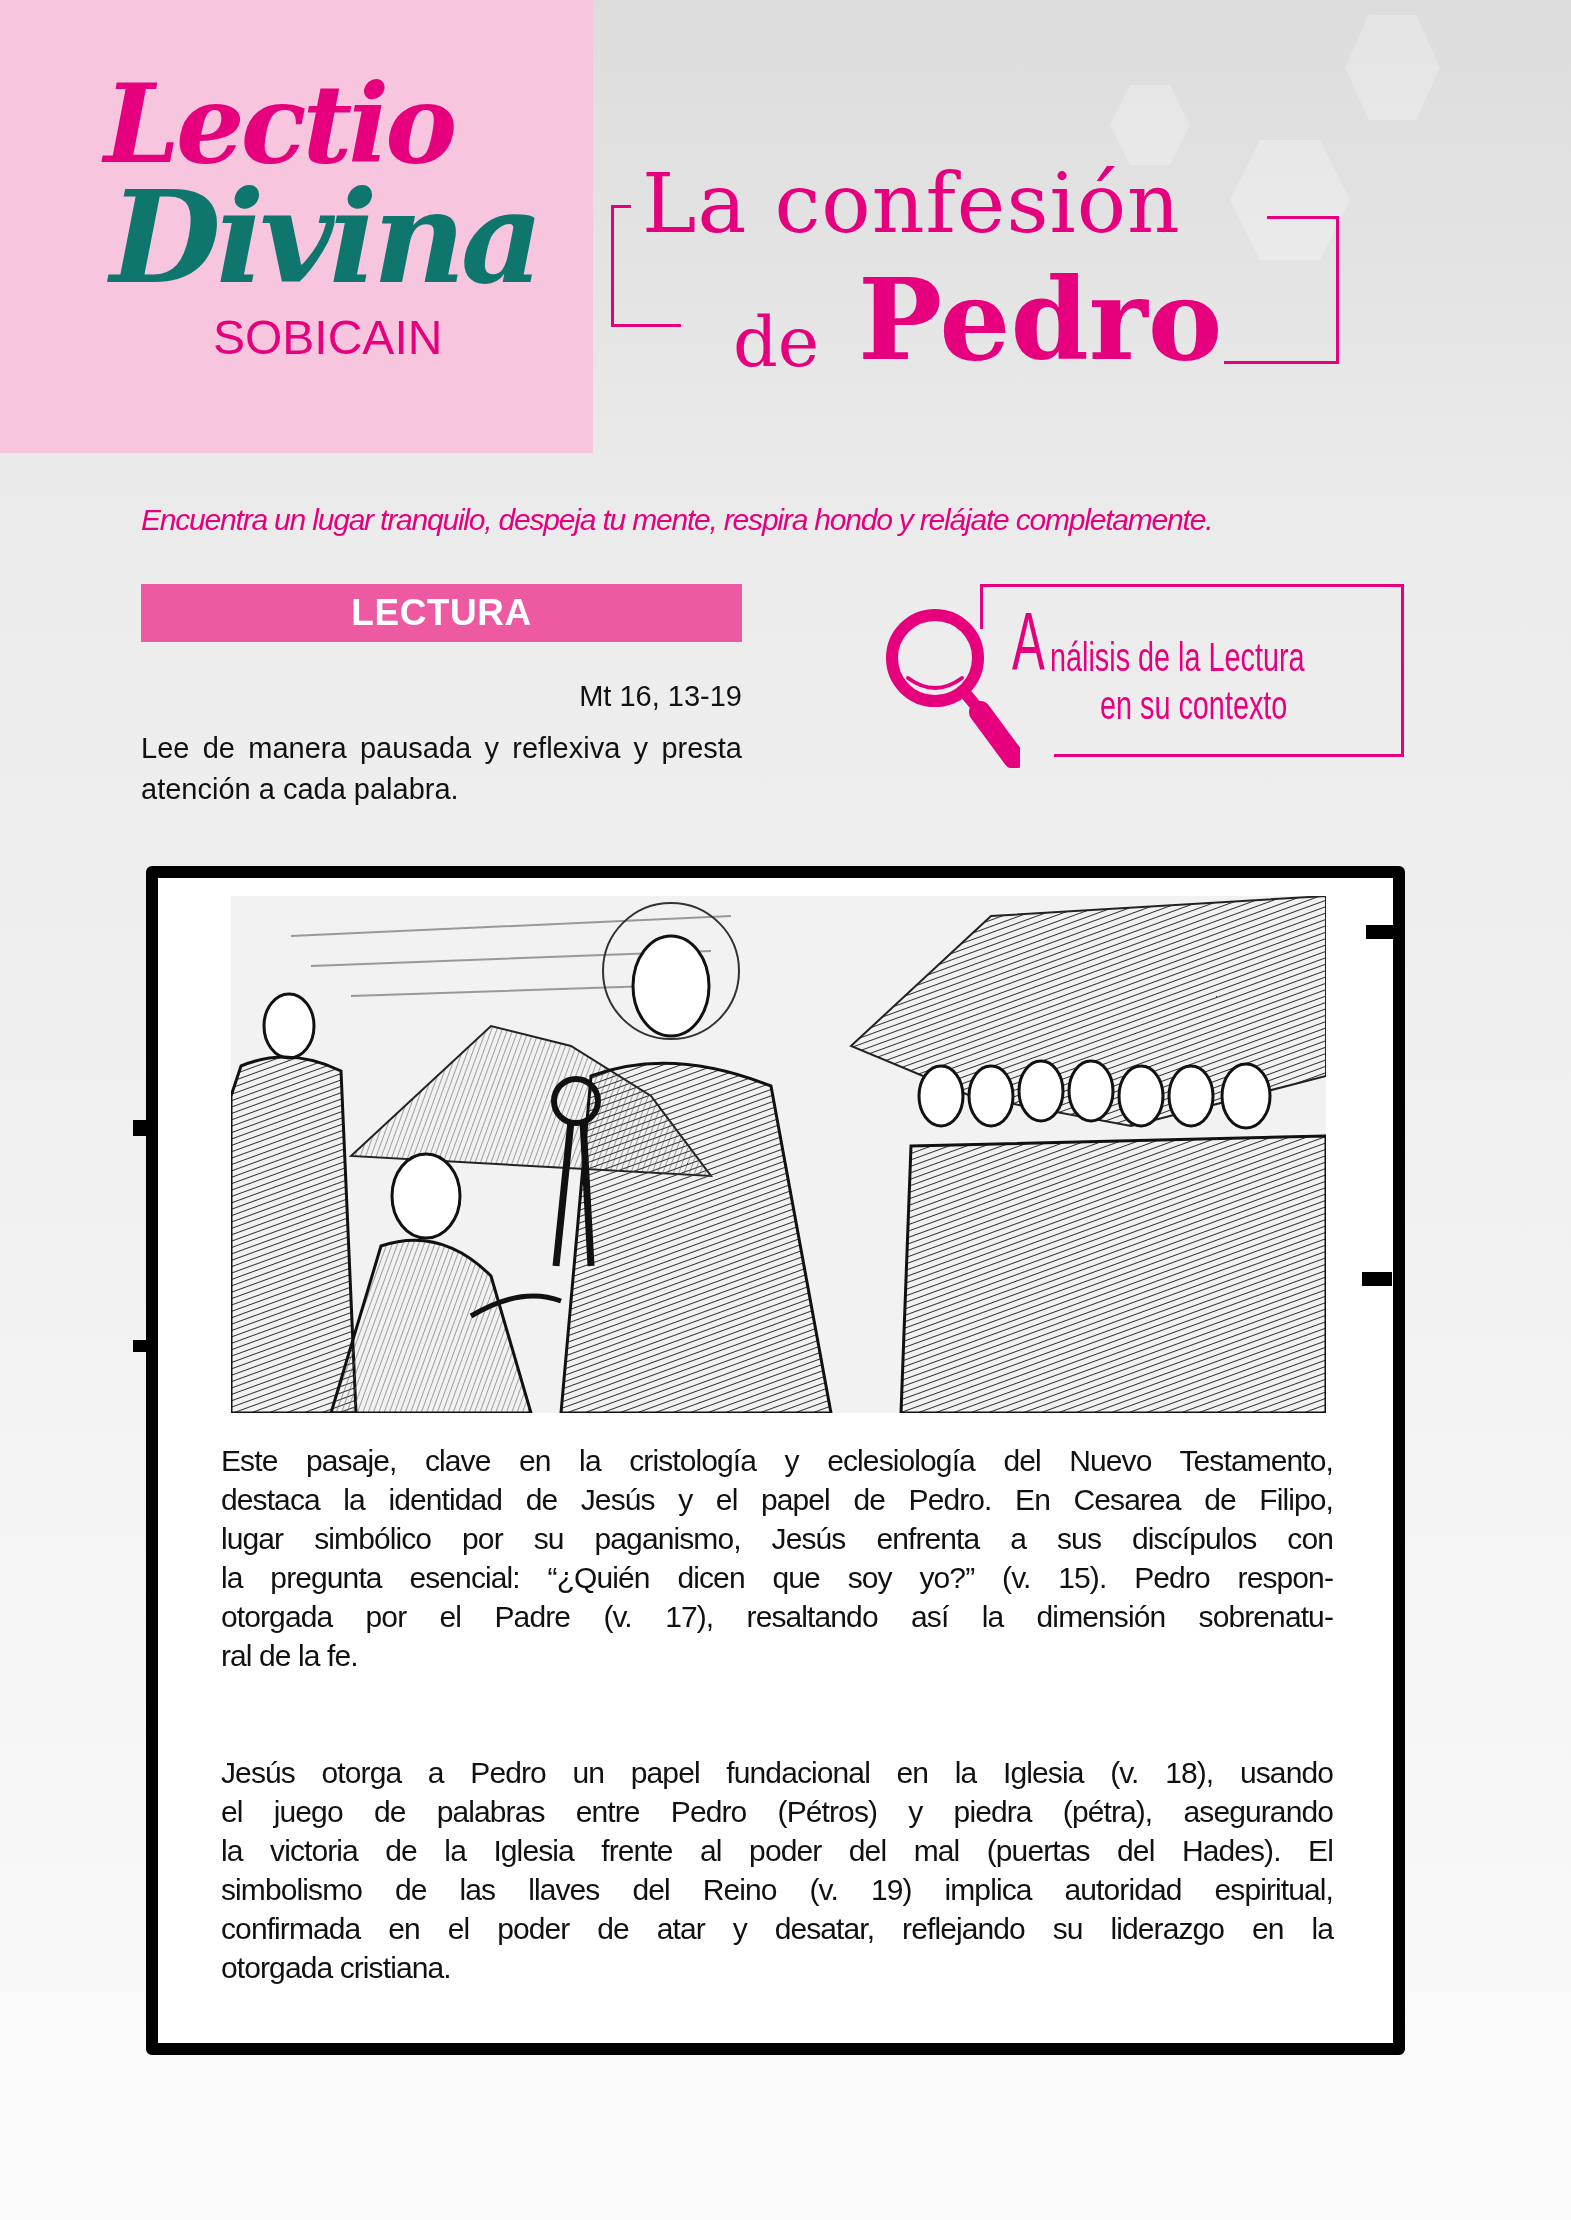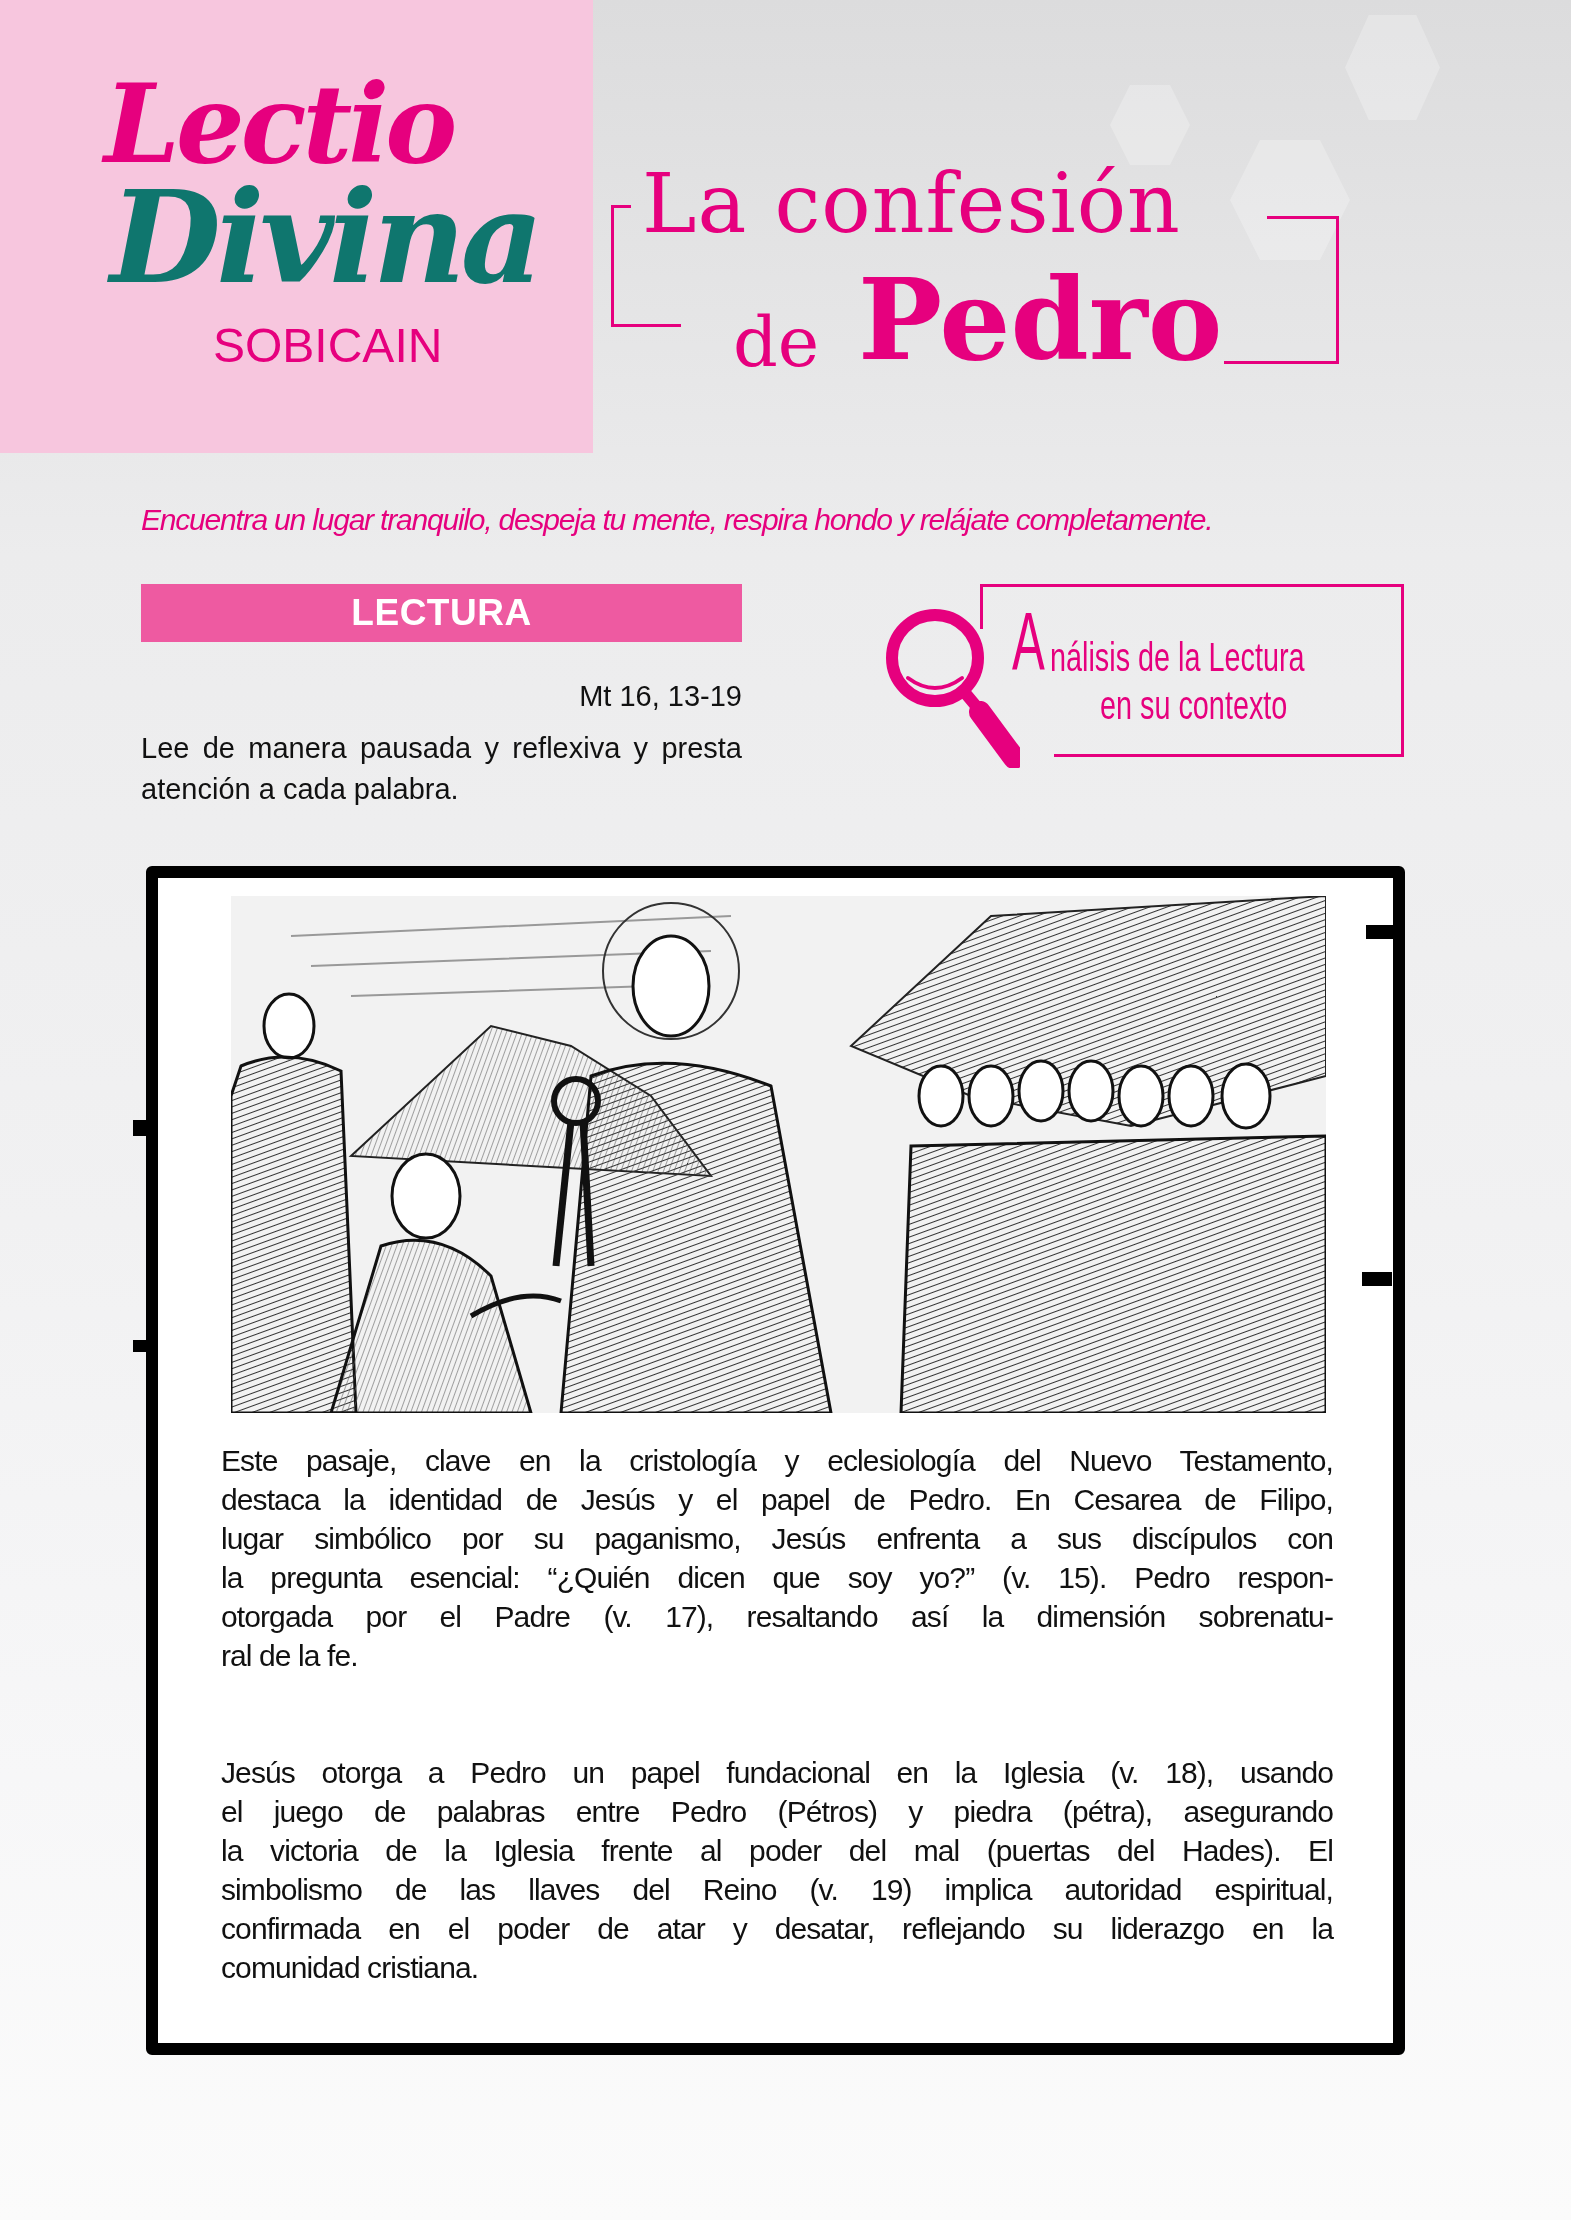--- a/index.html
+++ b/index.html
@@ -18,21 +18,21 @@
       position: absolute; left: 104px; top: 70px;
       font-family: "DejaVu Serif", serif; font-style: italic; font-weight: bold;
       color: #e6007e; font-size: 108px; letter-spacing: -4px; line-height: 1;
     }
     .logo-divina {
       position: absolute; left: 110px; top: 173px;
       font-family: "DejaVu Serif", serif; font-style: italic; font-weight: bold;
       color: #0f766e; font-size: 128px; letter-spacing: -5px; line-height: 1; text-align: center;
     }
     .logo-sobicain {
-      position: absolute; left: 213px; top: 322px;
+      position: absolute; left: 213px; top: 314px;
       color: #e6007e; font-size: 48px; line-height: 1;
     }
     .tbl-top { position: absolute; left: 611px; top: 205px; width: 20px; height: 3px; background: #e6007e; }
     .tbl-vert { position: absolute; left: 611px; top: 205px; width: 3px; height: 122px; background: #e6007e; }
     .tbl-bot { position: absolute; left: 611px; top: 324px; width: 70px; height: 3px; background: #e6007e; }
     .tbr-top { position: absolute; left: 1267px; top: 216px; width: 71px; height: 3px; background: #e6007e; }
     .tbr-vert { position: absolute; left: 1336px; top: 216px; width: 3px; height: 148px; background: #e6007e; }
     .tbr-bot { position: absolute; left: 1224px; top: 361px; width: 115px; height: 3px; background: #e6007e; }
     .title-line1 {
       position: absolute; left: 642px; top: 163px; color: #e6007e;
@@ -205,14 +205,14 @@
   <span style="display:block">la pregunta esencial: “¿Quién dicen que soy yo?” (v. 15). Pedro respon-</span>
   <span style="display:block">otorgada por el Padre (v. 17), resaltando así la dimensión sobrenatu-</span>
   <span class="last">ral de la fe.</span>
 </div>
 <div class="body-text p2">
   <span style="display:block">Jesús otorga a Pedro un papel fundacional en la Iglesia (v. 18), usando</span>
   <span style="display:block">el juego de palabras entre Pedro (Pétros) y piedra (pétra), asegurando</span>
   <span style="display:block">la victoria de la Iglesia frente al poder del mal (puertas del Hades). El</span>
   <span style="display:block">simbolismo de las llaves del Reino (v. 19) implica autoridad espiritual,</span>
   <span style="display:block">confirmada en el poder de atar y desatar, reflejando su liderazgo en la</span>
-  <span class="last">comunidad cristiana.</span>
+  <span class="last">otorgada cristiana.</span>
 </div>
 
 </body></html>

